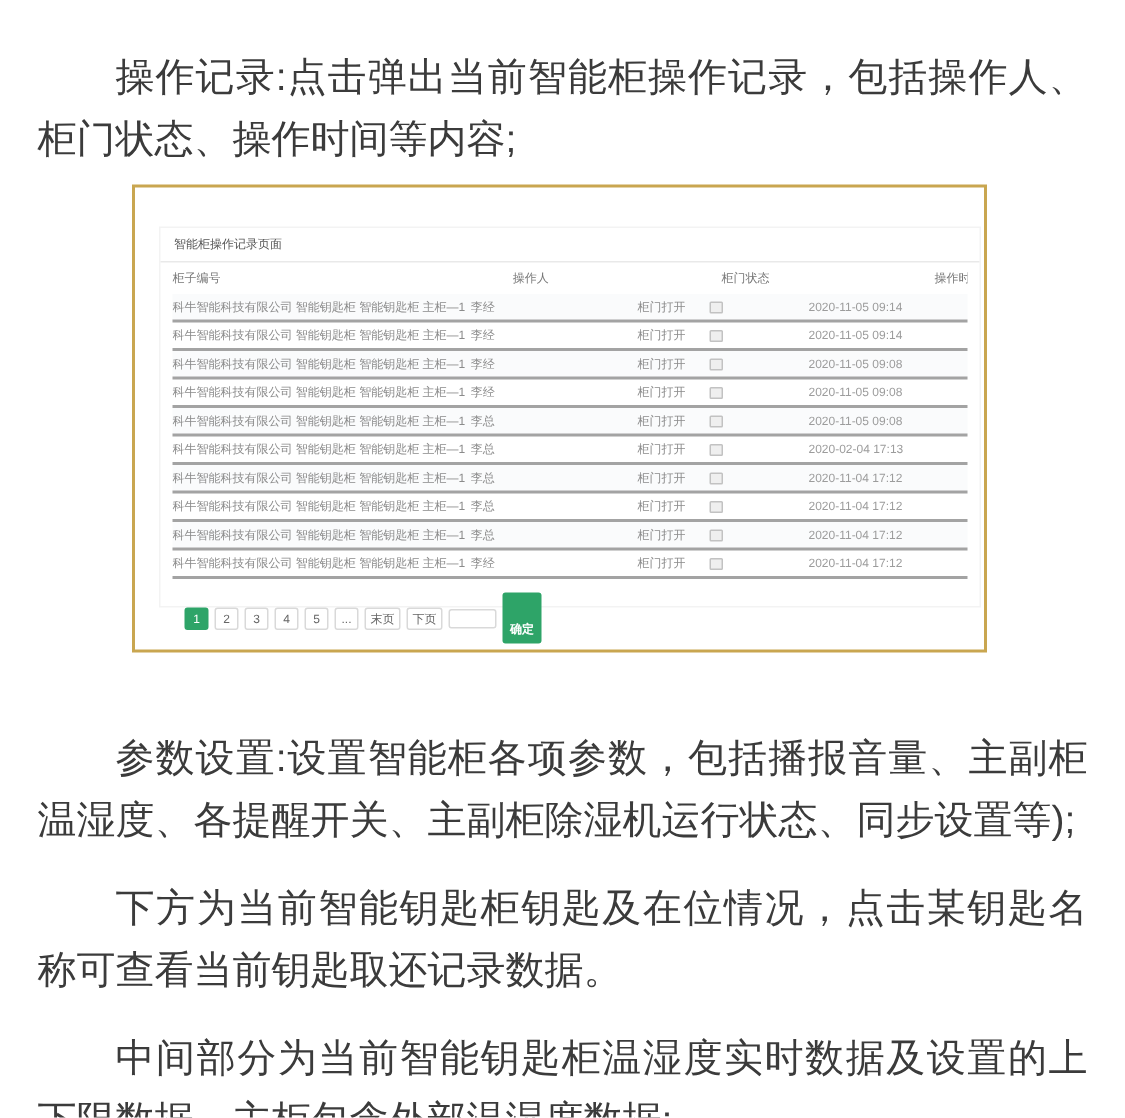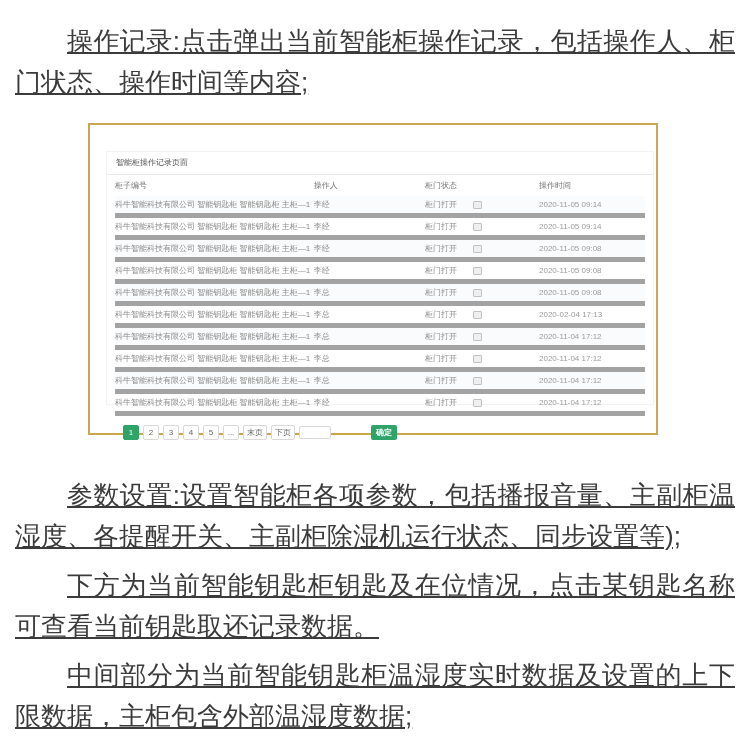--- a/index.html
+++ b/index.html
@@ -6,21 +6,21 @@
   body{
     width:750px;height:745px;overflow:hidden;background:#ffffff;
     font-family:"Liberation Sans","DejaVu Sans",sans-serif;
     position:relative;
   }
   
   .doc-text{
     padding:0 7px;color:#3b3b3b;font-size:26px;line-height:41px;
     text-align:justify;letter-spacing:0px;
   }
-  .doc-text p{margin:8px;text-indent:2em;text-decoration:underline;}
+  .doc-text p{margin:18px;text-indent:2em;}
   .top-text{padding-top:13px;}
   .bottom-text{position:absolute;left:0;top:467px;width:736px;}
 
   
   .figure-frame{
     position:absolute;left:88px;top:123px;width:570px;height:312px;
     border:2px solid #c9a650;background:#fff;box-sizing:border-box;
   }
   .panel{
     position:absolute;left:16px;top:26px;width:548px;height:254px;
@@ -30,44 +30,44 @@
   .panel-title{
     height:22px;line-height:22px;padding:0 9px;font-size:8px;color:#555;
     border-bottom:1px solid #e9e9e9;white-space:nowrap;
   }
   
   .rec-table{padding:0 8px;}
   .thead,.trow{
     display:grid;grid-template-columns:37.5% 21% 21.5% 20%;
     align-items:center;white-space:nowrap;overflow:hidden;
   }
-  .thead{height:21px;font-size:8px;color:#777;}
-  .trow{height:17px;font-size:8px;color:#8b8b8b;border-bottom:5px solid #a3a3a3;}
+  .thead{height:21px;font-size:8px;color:#777;gap:28px;}
+  .trow{height:17px;font-size:8px;color:#8b8b8b;border-bottom:2px solid #a3a3a3;}
   .trow:nth-child(odd){background:#fafbfc;}
   .trow .time{color:#9c9c9c;}
   .status-cell{display:flex;align-items:center;gap:16px;}
   .photo-ic{
     display:inline-block;width:7px;height:6px;border:1px solid #c2c2c2;
     background:#efefef;border-radius:1px;
   }
   
   .pagination{display:flex;align-items:center;gap:4px;margin:9px 0 0 8px;}
   .pg{
     min-width:8px;height:13px;line-height:13px;padding:0 3px;text-align:center;
     border:1px solid #d9d9d9;background:#fff;color:#666;font-size:8px;
     border-radius:2px;cursor:pointer;
   }
   .pg.active{background:#2ea468;border-color:#2ea468;color:#fff;}
   .pg-input{
     width:26px;height:11px;border:1px solid #d9d9d9;border-radius:2px;
     font-size:8px;padding:0 2px;
   }
   .pg-confirm{
-    height:15px;line-height:15px;padding:0 5px;background:#2ea468;color:#fff;
-    font-size:8px;border:none;border-radius:2px;font-weight:bold;cursor:pointer;margin-left:36px;
+    height:15px;line-height:15px;padding:17px 5px;background:#2ea468;color:#fff;
+    font-size:8px;border:none;border-radius:2px;font-weight:bold;cursor:pointer;
   }
 </style>
 </head>
 <body>
 
 <div class="doc-text top-text">
   <p>操作记录:点击弹出当前智能柜操作记录，包括操作人、柜门状态、操作时间等内容;</p>
 </div>
 
 <div class="figure-frame">

